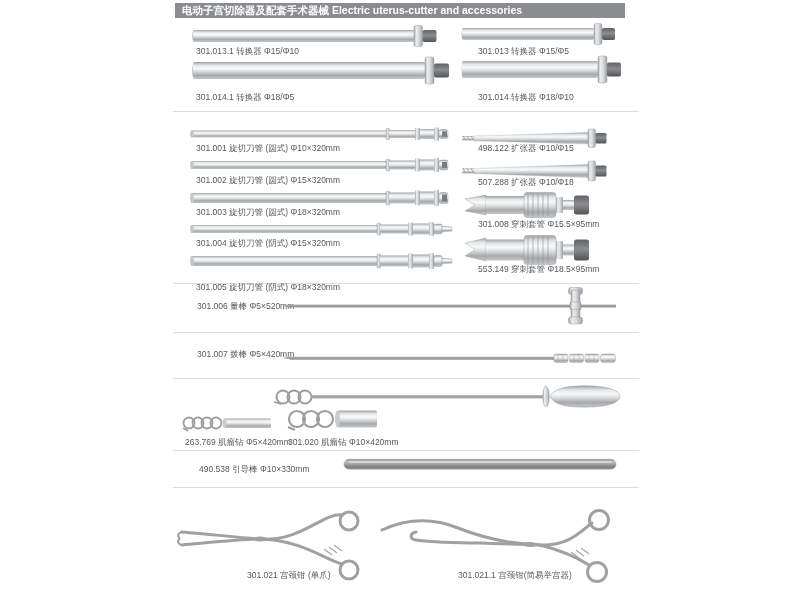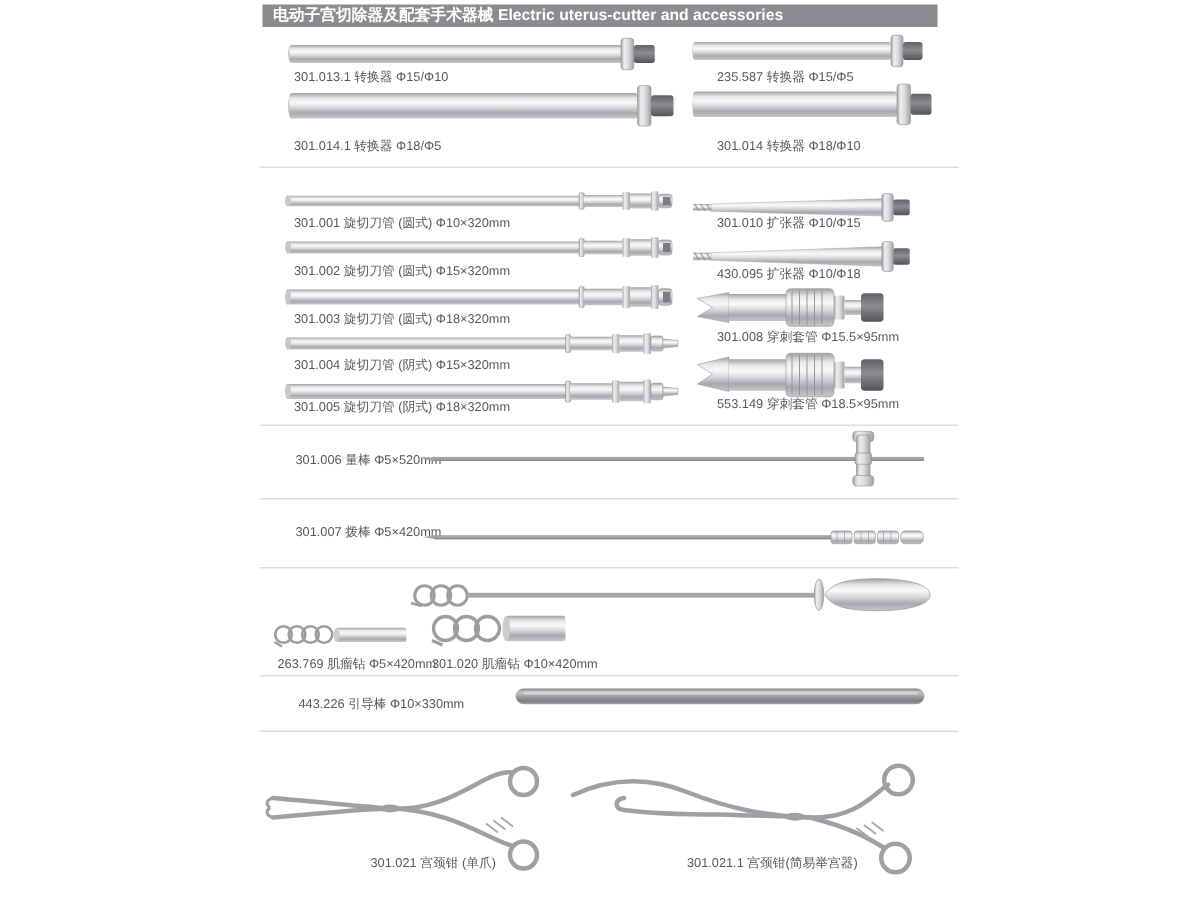--- a/index.html
+++ b/index.html
@@ -72,21 +72,21 @@
     <rect x="243" y="7.5" width="15" height="14" rx="2" fill="url(#gc)"></rect>
   </svg>
   <div class="lbl" style="left:196px;top:92px">301.014.1 转换器 Φ18/Φ5</div>
 
   <svg class="inst" style="left:461px;top:23px" width="155" height="22">
     <ellipse cx="2.5" cy="11" rx="2" ry="6" fill="#c6c8ca"></ellipse>
     <rect x="1" y="5" width="132" height="12" rx="2" fill="url(#gm)"></rect>
     <rect x="133" y="0.5" width="8" height="21" rx="2" fill="url(#gmh)" stroke="#8e9093" stroke-width="0.4"></rect>
     <rect x="141" y="5" width="13" height="12" rx="2" fill="url(#gc)"></rect>
   </svg>
-  <div class="lbl" style="left:478px;top:46px">235.587 转换器 Φ15/Φ5</div>
+  <div class="lbl" style="left:478px;top:46px">301.013 转换器 Φ15/Φ5</div>
 
   <svg class="inst" style="left:461px;top:55px" width="160" height="30">
     <ellipse cx="2.5" cy="15" rx="2" ry="8" fill="#c6c8ca"></ellipse>
     <rect x="1" y="6" width="136" height="17" rx="2" fill="url(#gm)"></rect>
     <rect x="137" y="1" width="9" height="27" rx="2" fill="url(#gmh)" stroke="#8e9093" stroke-width="0.4"></rect>
     <rect x="146" y="7.5" width="14" height="14" rx="2" fill="url(#gc)"></rect>
   </svg>
   <div class="lbl" style="left:478px;top:92px">301.014 转换器 Φ18/Φ10</div>
 
   <svg class="inst" style="left:189px;top:125px" width="265" height="18">
@@ -145,39 +145,39 @@
     <rect x="2" y="5" width="186" height="10" fill="url(#gm)"></rect>
       <ellipse cx="3" cy="10" rx="2" ry="5" fill="#c6c8ca"></ellipse>
     <rect x="188" y="3" width="3.5" height="14" rx="1" fill="url(#gmh)" stroke="#94969a" stroke-width="0.4"></rect>
     <rect x="191" y="4.5" width="28" height="11" fill="url(#gm)"></rect>
     <rect x="219" y="2.5" width="5" height="15" rx="1" fill="url(#gmh)"></rect>
     <rect x="224" y="3.5" width="16" height="13" fill="url(#gm)"></rect>
     <rect x="240" y="2" width="5" height="16" rx="1" fill="url(#gmh)"></rect>
     <rect x="245" y="4.5" width="8" height="11" rx="1.5" fill="url(#gm)" stroke="#8e9093" stroke-width="0.4"></rect>
     <polygon points="253,7 263,8 263,12 253,13" fill="url(#gm)" stroke="#9a9c9f" stroke-width="0.4"></polygon>
   </svg>
-  <div class="lbl" style="left:196px;top:266px">301.005 旋切刀管 (阴式) Φ18×320mm</div>
+  <div class="lbl" style="left:196px;top:282px">301.005 旋切刀管 (阴式) Φ18×320mm</div>
 
   <svg class="inst" style="left:460px;top:128px" width="150" height="20">
     <rect x="2" y="8" width="12" height="4.5" fill="url(#gm)"></rect>
     <path d="M3,8 l3,4.5 M7,8 l3,4.5 M11,8 l3,4.5" stroke="#8d8f92" stroke-width="0.7" fill="none"></path>
     <polygon points="14,8 128,4.5 128,16 14,12.8" fill="url(#gm)" stroke="#a0a2a5" stroke-width="0.3"></polygon>
     <rect x="128" y="1" width="7.5" height="18.5" rx="2" fill="url(#gmh)" stroke="#8e9093" stroke-width="0.4"></rect>
     <rect x="135.5" y="5" width="11" height="10.5" rx="1.5" fill="url(#gc)"></rect>
   </svg>
-  <div class="lbl" style="left:478px;top:143px">301.010 扩张器 Φ10/Φ15</div>
+  <div class="lbl" style="left:478px;top:143px">498.122 扩张器 Φ10/Φ15</div>
 
   <svg class="inst" style="left:460px;top:160px" width="150" height="22">
     <rect x="2" y="8.5" width="12" height="5" fill="url(#gm)"></rect>
     <path d="M3,8.5 l3,5 M7,8.5 l3,5 M11,8.5 l3,5" stroke="#8d8f92" stroke-width="0.7" fill="none"></path>
     <polygon points="14,8.5 128,4.5 128,17.5 14,13.5" fill="url(#gm)" stroke="#a0a2a5" stroke-width="0.3"></polygon>
     <rect x="128" y="1" width="7.5" height="20" rx="2" fill="url(#gmh)" stroke="#8e9093" stroke-width="0.4"></rect>
     <rect x="135.5" y="5.5" width="11" height="11" rx="1.5" fill="url(#gc)"></rect>
   </svg>
-  <div class="lbl" style="left:478px;top:177px">430.095 扩张器 Φ10/Φ18</div>
+  <div class="lbl" style="left:478px;top:177px">507.288 扩张器 Φ10/Φ18</div>
 
   <svg class="inst" style="left:462px;top:191px" width="145" height="28">
     <polygon points="3,8 24,4 24,24 3,20 13,14" fill="url(#gm)" stroke="#94969a" stroke-width="0.4"></polygon>
     <rect x="24" y="5" width="38" height="18" fill="url(#gm)"></rect>
     <rect x="62" y="1.5" width="32" height="25" rx="3" fill="url(#gm)" stroke="#8e9093" stroke-width="0.4"></rect>
     <path d="M66,3 v22 M71,2.5 v23 M76,2.5 v23 M81,2.5 v23 M86,3 v22" stroke="#8d8f92" stroke-width="0.6"></path>
     <rect x="94" y="6" width="7" height="16" rx="1" fill="url(#gmh)"></rect>
     <rect x="101" y="9" width="11" height="10" fill="url(#gm)"></rect>
     <rect x="112" y="4.5" width="15" height="19" rx="2.5" fill="url(#gc)"></rect>
   </svg>
@@ -243,21 +243,21 @@
   <svg class="inst" style="left:286px;top:402px" width="95" height="34">
     <path d="M2,25 l7,3" stroke="#9b9da0" stroke-width="2" fill="none"></path>
     <circle cx="11" cy="17" r="8" stroke="#9b9da0" stroke-width="2.2" fill="none"></circle>
     <circle cx="25" cy="17" r="8" stroke="#9b9da0" stroke-width="2.2" fill="none"></circle>
     <circle cx="39" cy="17" r="8" stroke="#9b9da0" stroke-width="2.2" fill="none"></circle>
     <rect x="51" y="8.5" width="40" height="17" rx="2" fill="url(#gm)"></rect>
     <ellipse cx="51.5" cy="17" rx="2.5" ry="8.4" fill="#caccce"></ellipse>
   </svg>
   <div class="lbl" style="left:288px;top:437px">301.020 肌瘤钻 Φ10×420mm</div>
 
-  <div class="lbl" style="left:199px;top:464px">443.226 引导棒 Φ10×330mm</div>
+  <div class="lbl" style="left:199px;top:464px">490.538 引导棒 Φ10×330mm</div>
   <svg class="inst" style="left:343px;top:458px" width="275" height="13">
     <rect x="1" y="1.2" width="272" height="10" rx="5" fill="url(#gd)" stroke="#8a8c8f" stroke-width="0.4"></rect>
     <rect x="6" y="3" width="263" height="2" rx="1" fill="#d8d9db" opacity="0.85"></rect>
   </svg>
 
   <svg class="inst" style="left:176px;top:500px" width="198" height="88">
     <path d="M6,32 C40,35 70,38 84,39 C125,42 148,12 166,15" stroke="#9ea0a3" stroke-width="3" fill="none" stroke-linecap="round"></path>
     <path d="M6,45 C40,42 70,39 84,39 C125,40 150,60 166,64" stroke="#9ea0a3" stroke-width="3" fill="none" stroke-linecap="round"></path>
     <path d="M6,32 C2,33 0.5,36 4,38.5" stroke="#9ea0a3" stroke-width="2" fill="none"></path>
     <path d="M6,45 C2,44 0.5,41 4,38.5" stroke="#9ea0a3" stroke-width="2" fill="none"></path>

